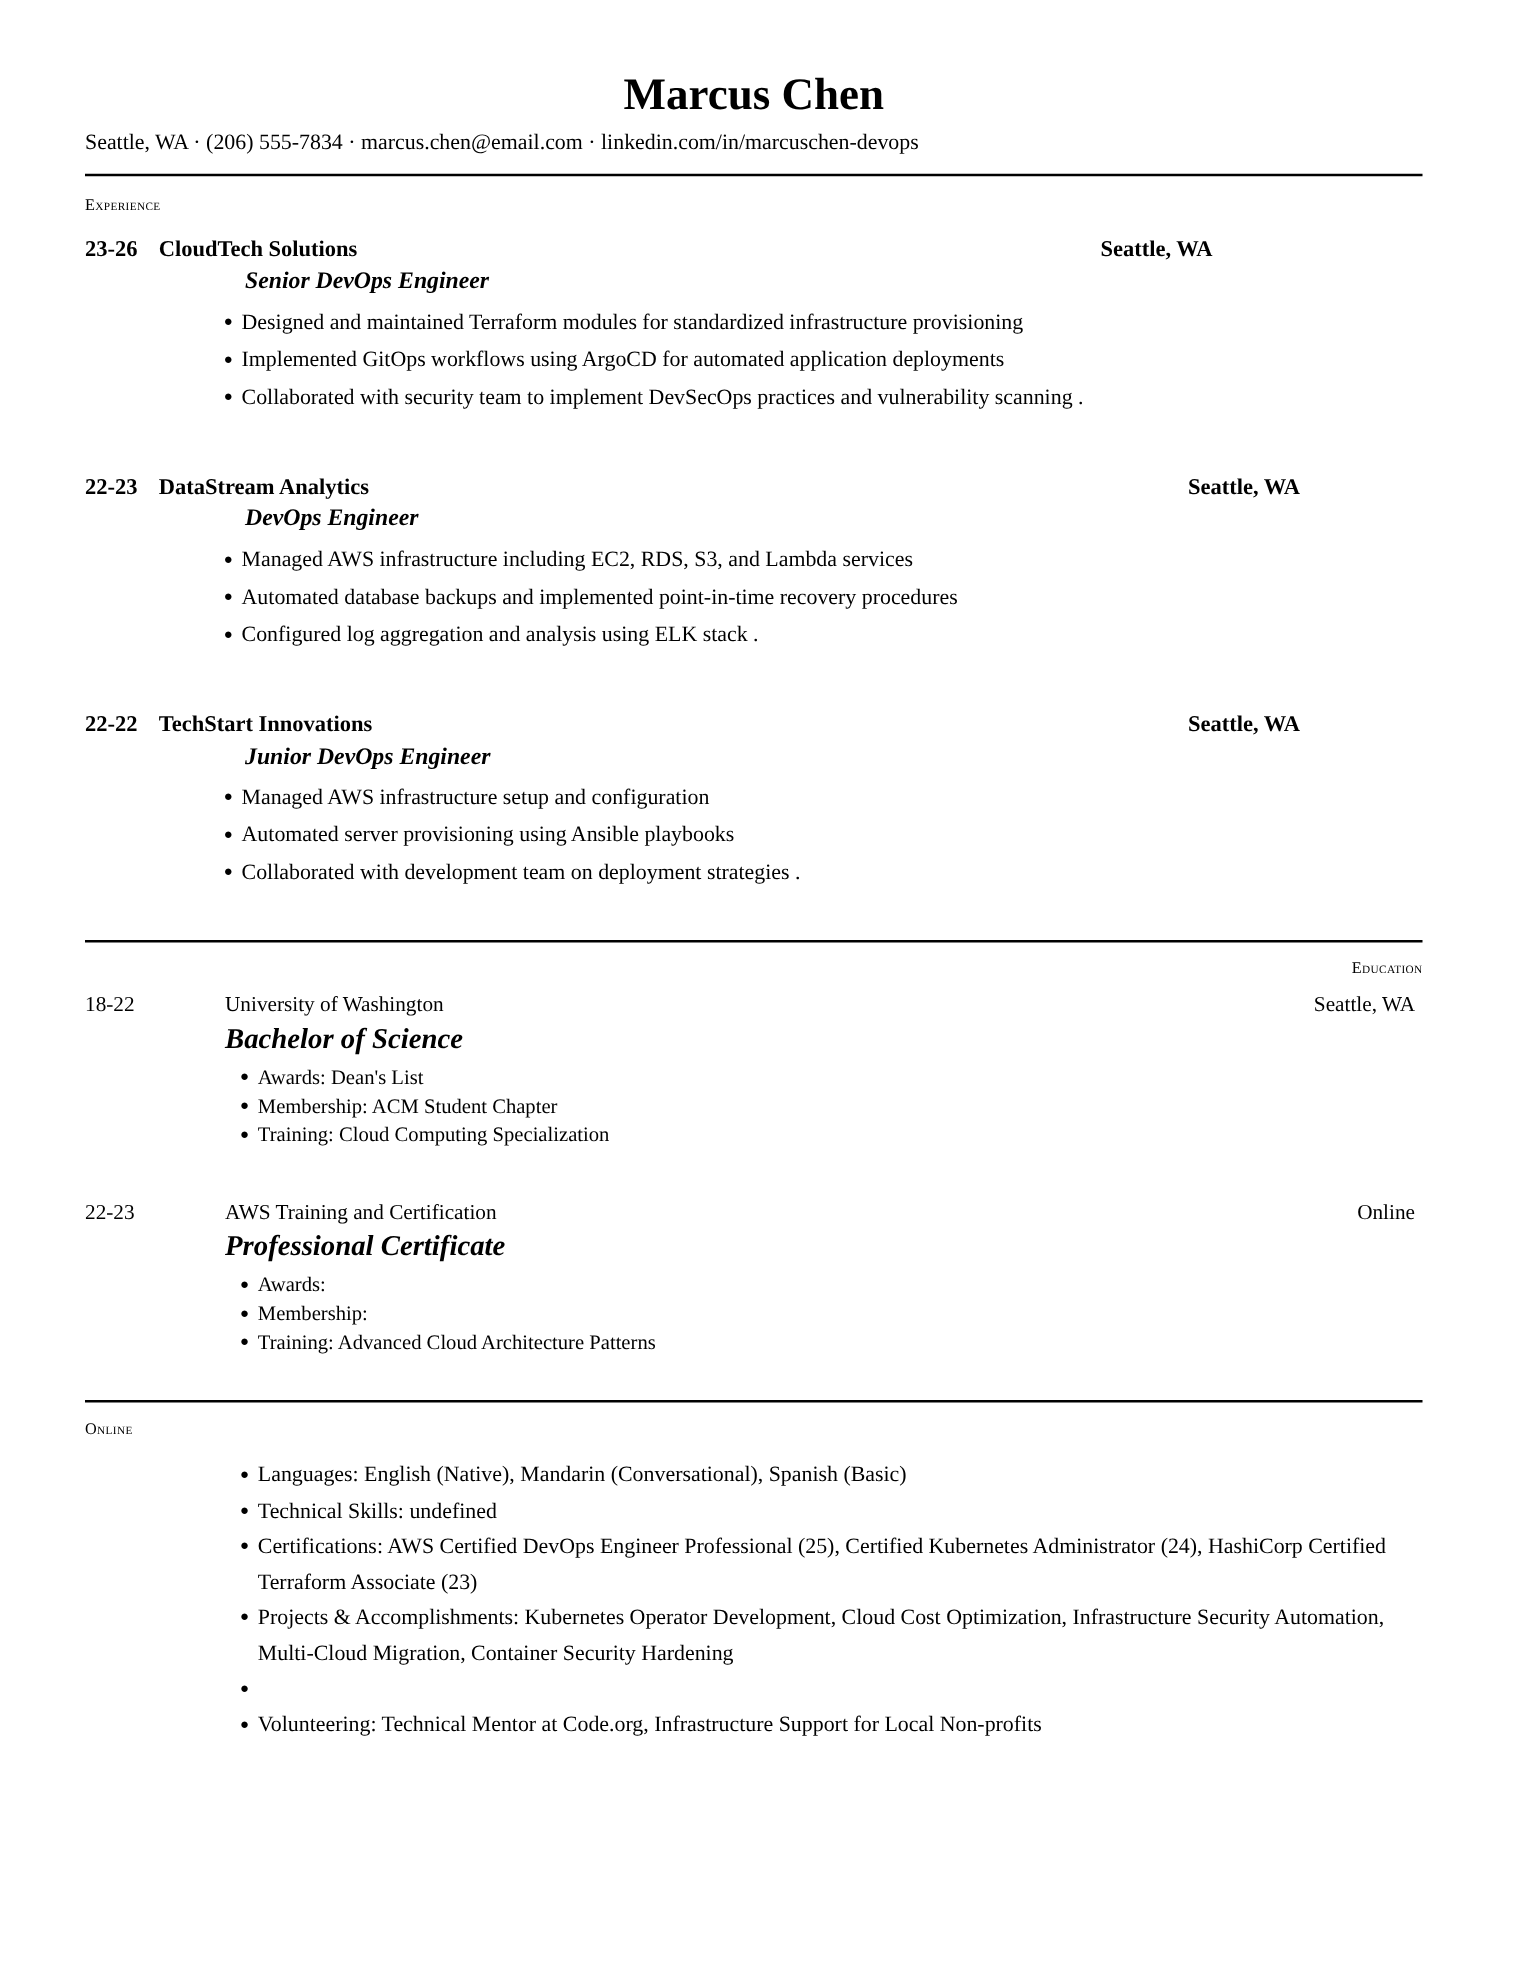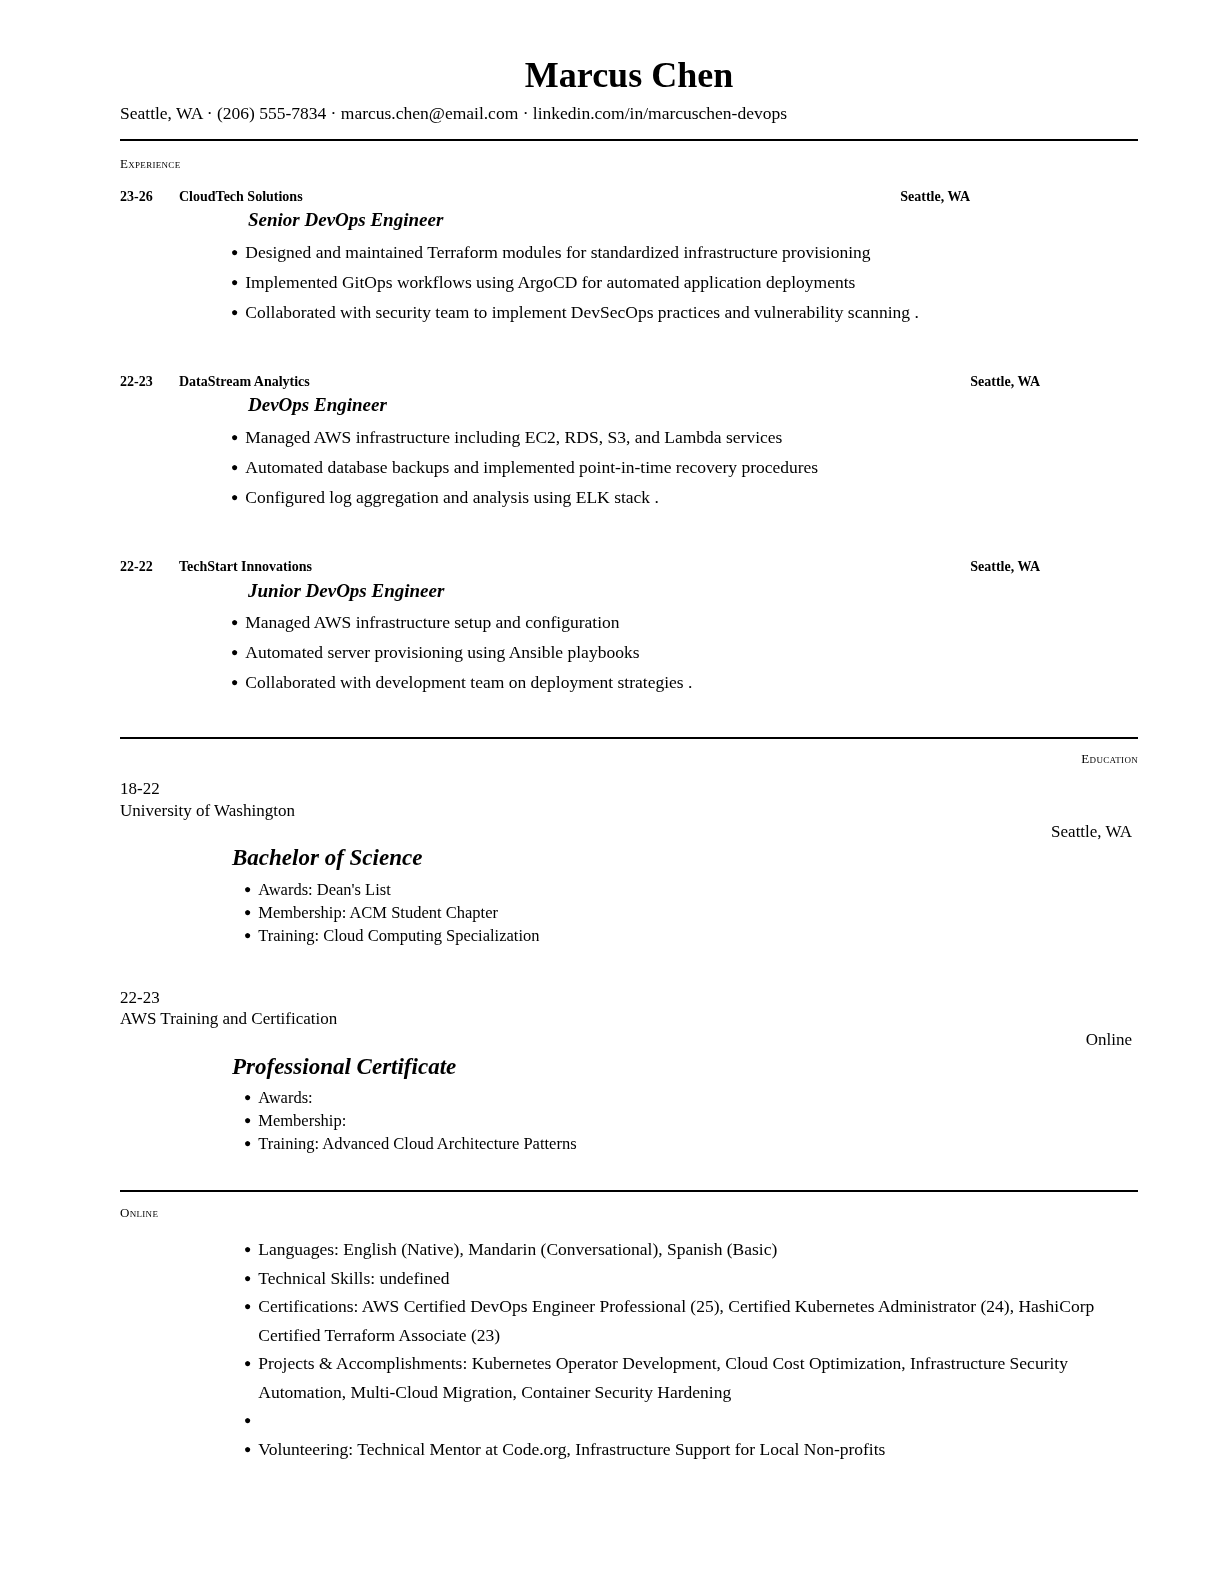--- a/index.html
+++ b/index.html
@@ -4,21 +4,21 @@
 <style>
   * { box-sizing: border-box; }
   html, body { margin: 0; padding: 0; background: #ffffff; }
   .page {
     width: 1224px;
     height: 1584px;
     margin: 0 auto;
     background: #ffffff;
     color: #000000;
     font-family: "Liberation Serif", serif;
-    padding: 56px 86px 0 120px;
+    padding: 56px 86px 0 68px;
     overflow: hidden;
   }
 
   
   .name {
     margin: 0;
     text-align: center;
     font-size: 36px;
     font-weight: bold;
     line-height: 1.1;
@@ -51,21 +51,21 @@
   .experience .section-title { margin-top: 15px; }
   .education .section-title { margin-top: 12px; margin-left: 112px; text-align: right; }
   .other .section-title { margin-top: 13px; }
 
   
   .job { margin-top: 16px; }
   .job + .job { margin-top: 50px; }
   .job-head {
     display: flex;
     align-items: center;
-    font-size: 14px;
+    font-size: 18px;
     font-weight: bold;
     line-height: 1.25;
   }
   .job-head .dates { width: 59px; flex: none; }
   .job-head .location { margin-left: auto; }
   .loc-a { margin-right: 168px; }
   .loc-b { margin-right: 98px; }
   .role {
     margin-top: 3px;
     padding-left: 128px;
@@ -90,21 +90,20 @@
   }
 
   
   .edu { margin-top: 11px; }
   .edu + .edu { margin-top: 40px; }
   .edu-head {
     display: flex;
     align-items: baseline;
     font-size: 17px;
     line-height: 1.25;
-    flex-direction: column;
   }
   .edu-head .dates { width: 112px; flex: none; }
   .edu-head .location { margin-left: auto; margin-right: 6px; }
   .degree {
     margin-top: 2px;
     padding-left: 112px;
     font-size: 23px;
     font-weight: bold;
     font-style: italic;
     line-height: 1.25;

